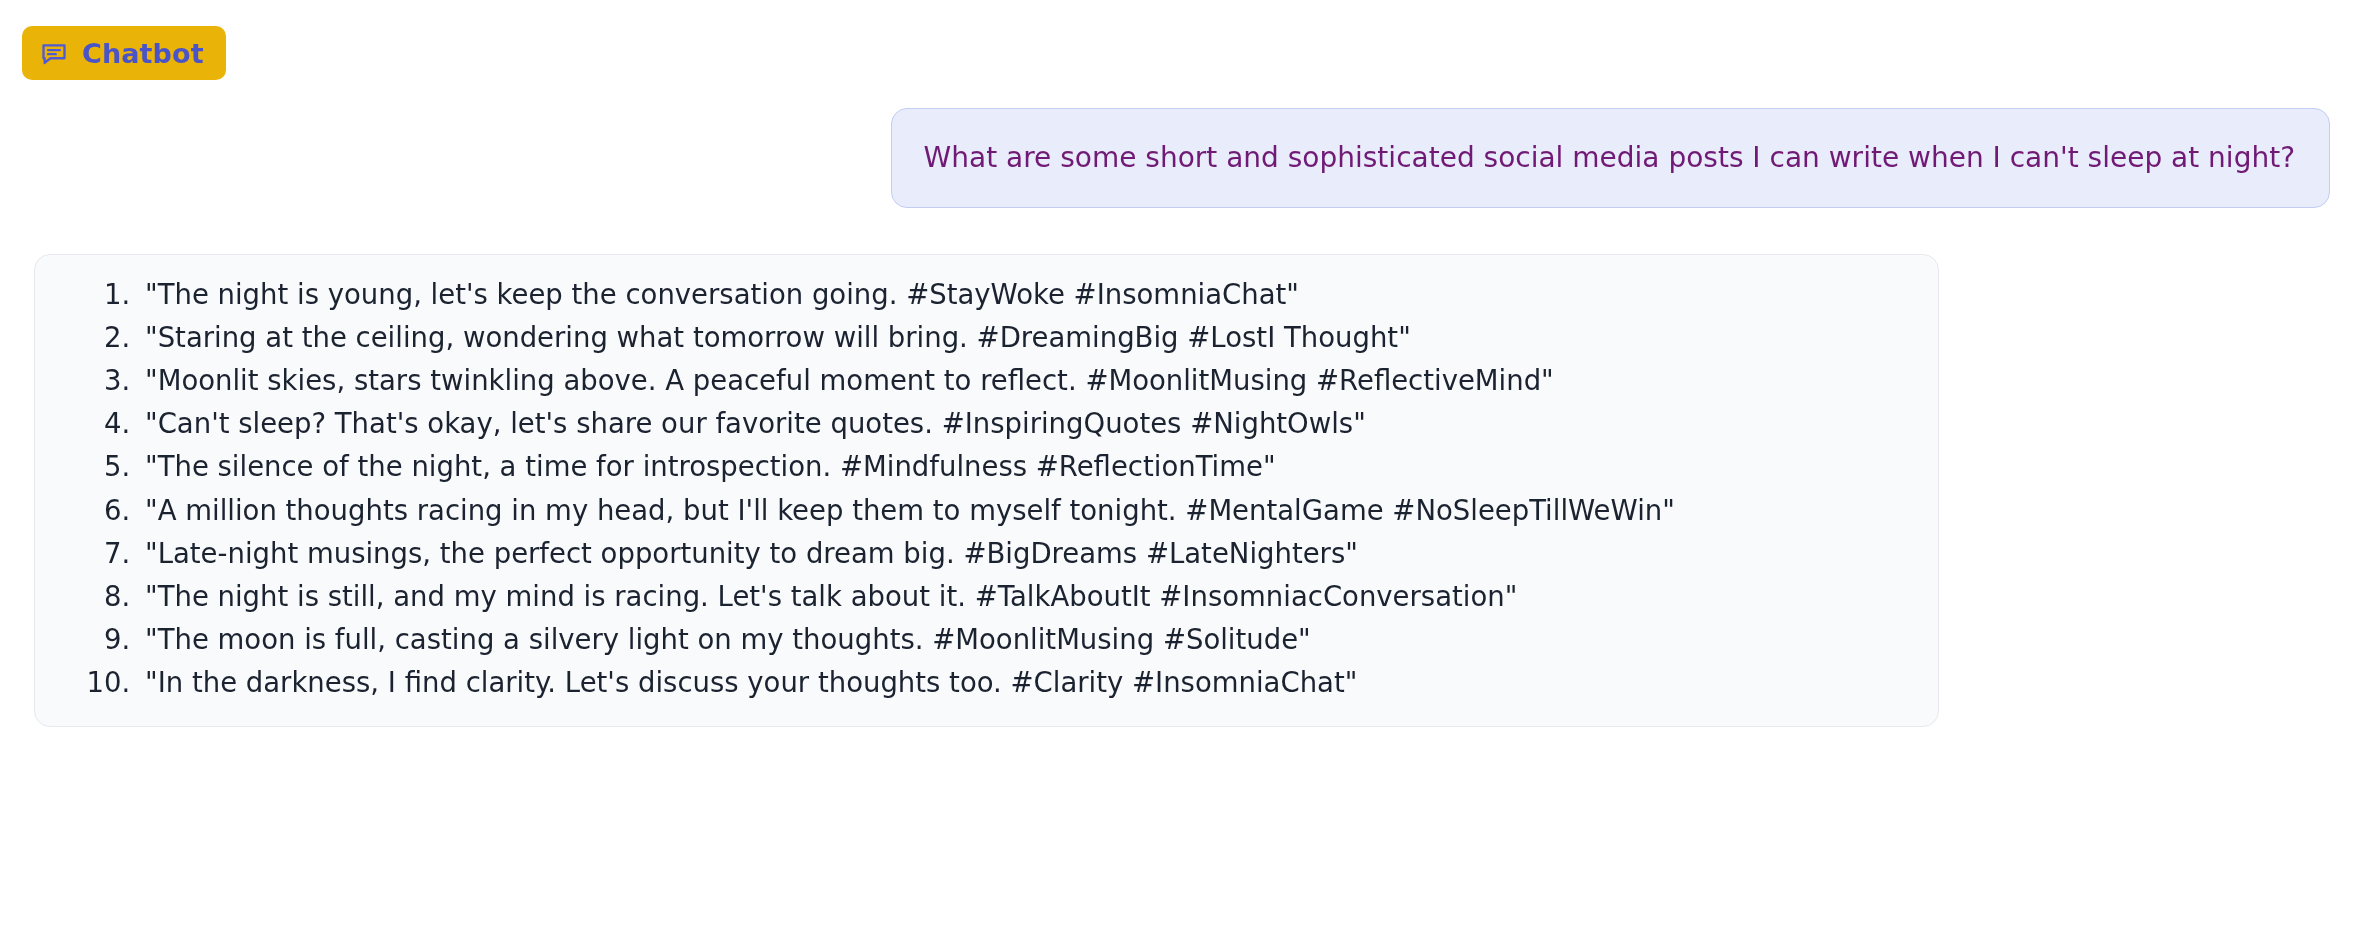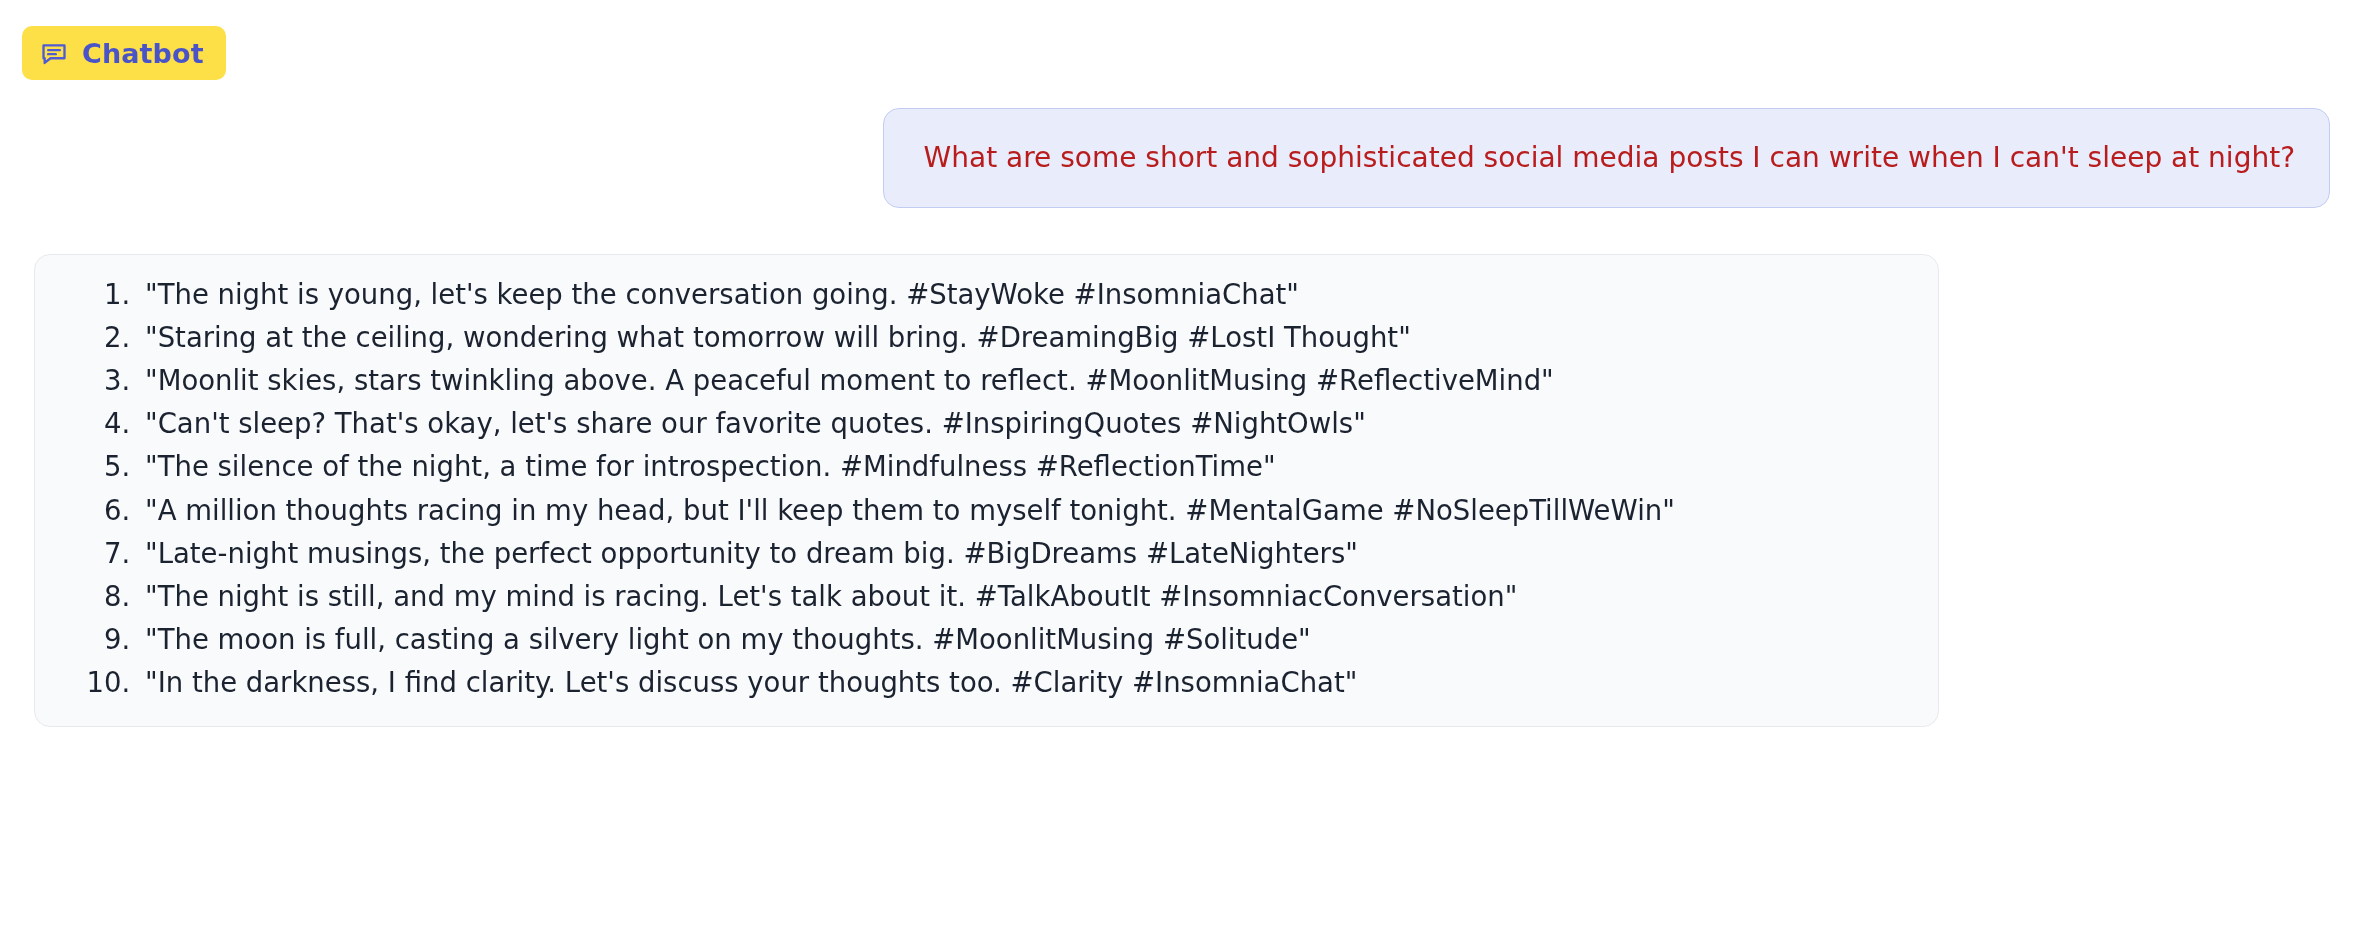--- a/index.html
+++ b/index.html
@@ -24,21 +24,21 @@
   }
 
   
   .header {
     padding: 26px 0 0 22px;
   }
   .chip {
     display: inline-flex;
     align-items: center;
     gap: 14px;
-    background: #fde047;
+    background: #eab308;
     border-radius: 10px;
     padding: 13px 22px 13px 18px;
   }
   .chip-icon {
     width: 28px;
     height: 28px;
     display: inline-block;
     color: #4f5bd5;
     flex: 0 0 auto;
   }
@@ -62,24 +62,24 @@
     width: 100%;
   }
   .row.user { justify-content: flex-end; }
   .row.bot  { justify-content: flex-start; margin-top: 46px; }
 
   .bubble-user {
     max-width: 1640px;
     background: #e8ecfb;
     border: 1px solid #c3cdf4;
     border-radius: 16px;
-    padding: 30px 34px 30px 40px;
+    padding: 30px 34px 30px 32px;
     font-size: 28px;
     line-height: 1.35;
-    color: #b91c1c;
+    color: #701a75;
     box-sizing: border-box;
   }
 
   .bubble-bot {
     width: 1905px;
     background: #f9fafb;
     border: 1px solid #e7e9ee;
     border-radius: 16px;
     padding: 22px 40px 26px 40px;
     box-sizing: border-box;

